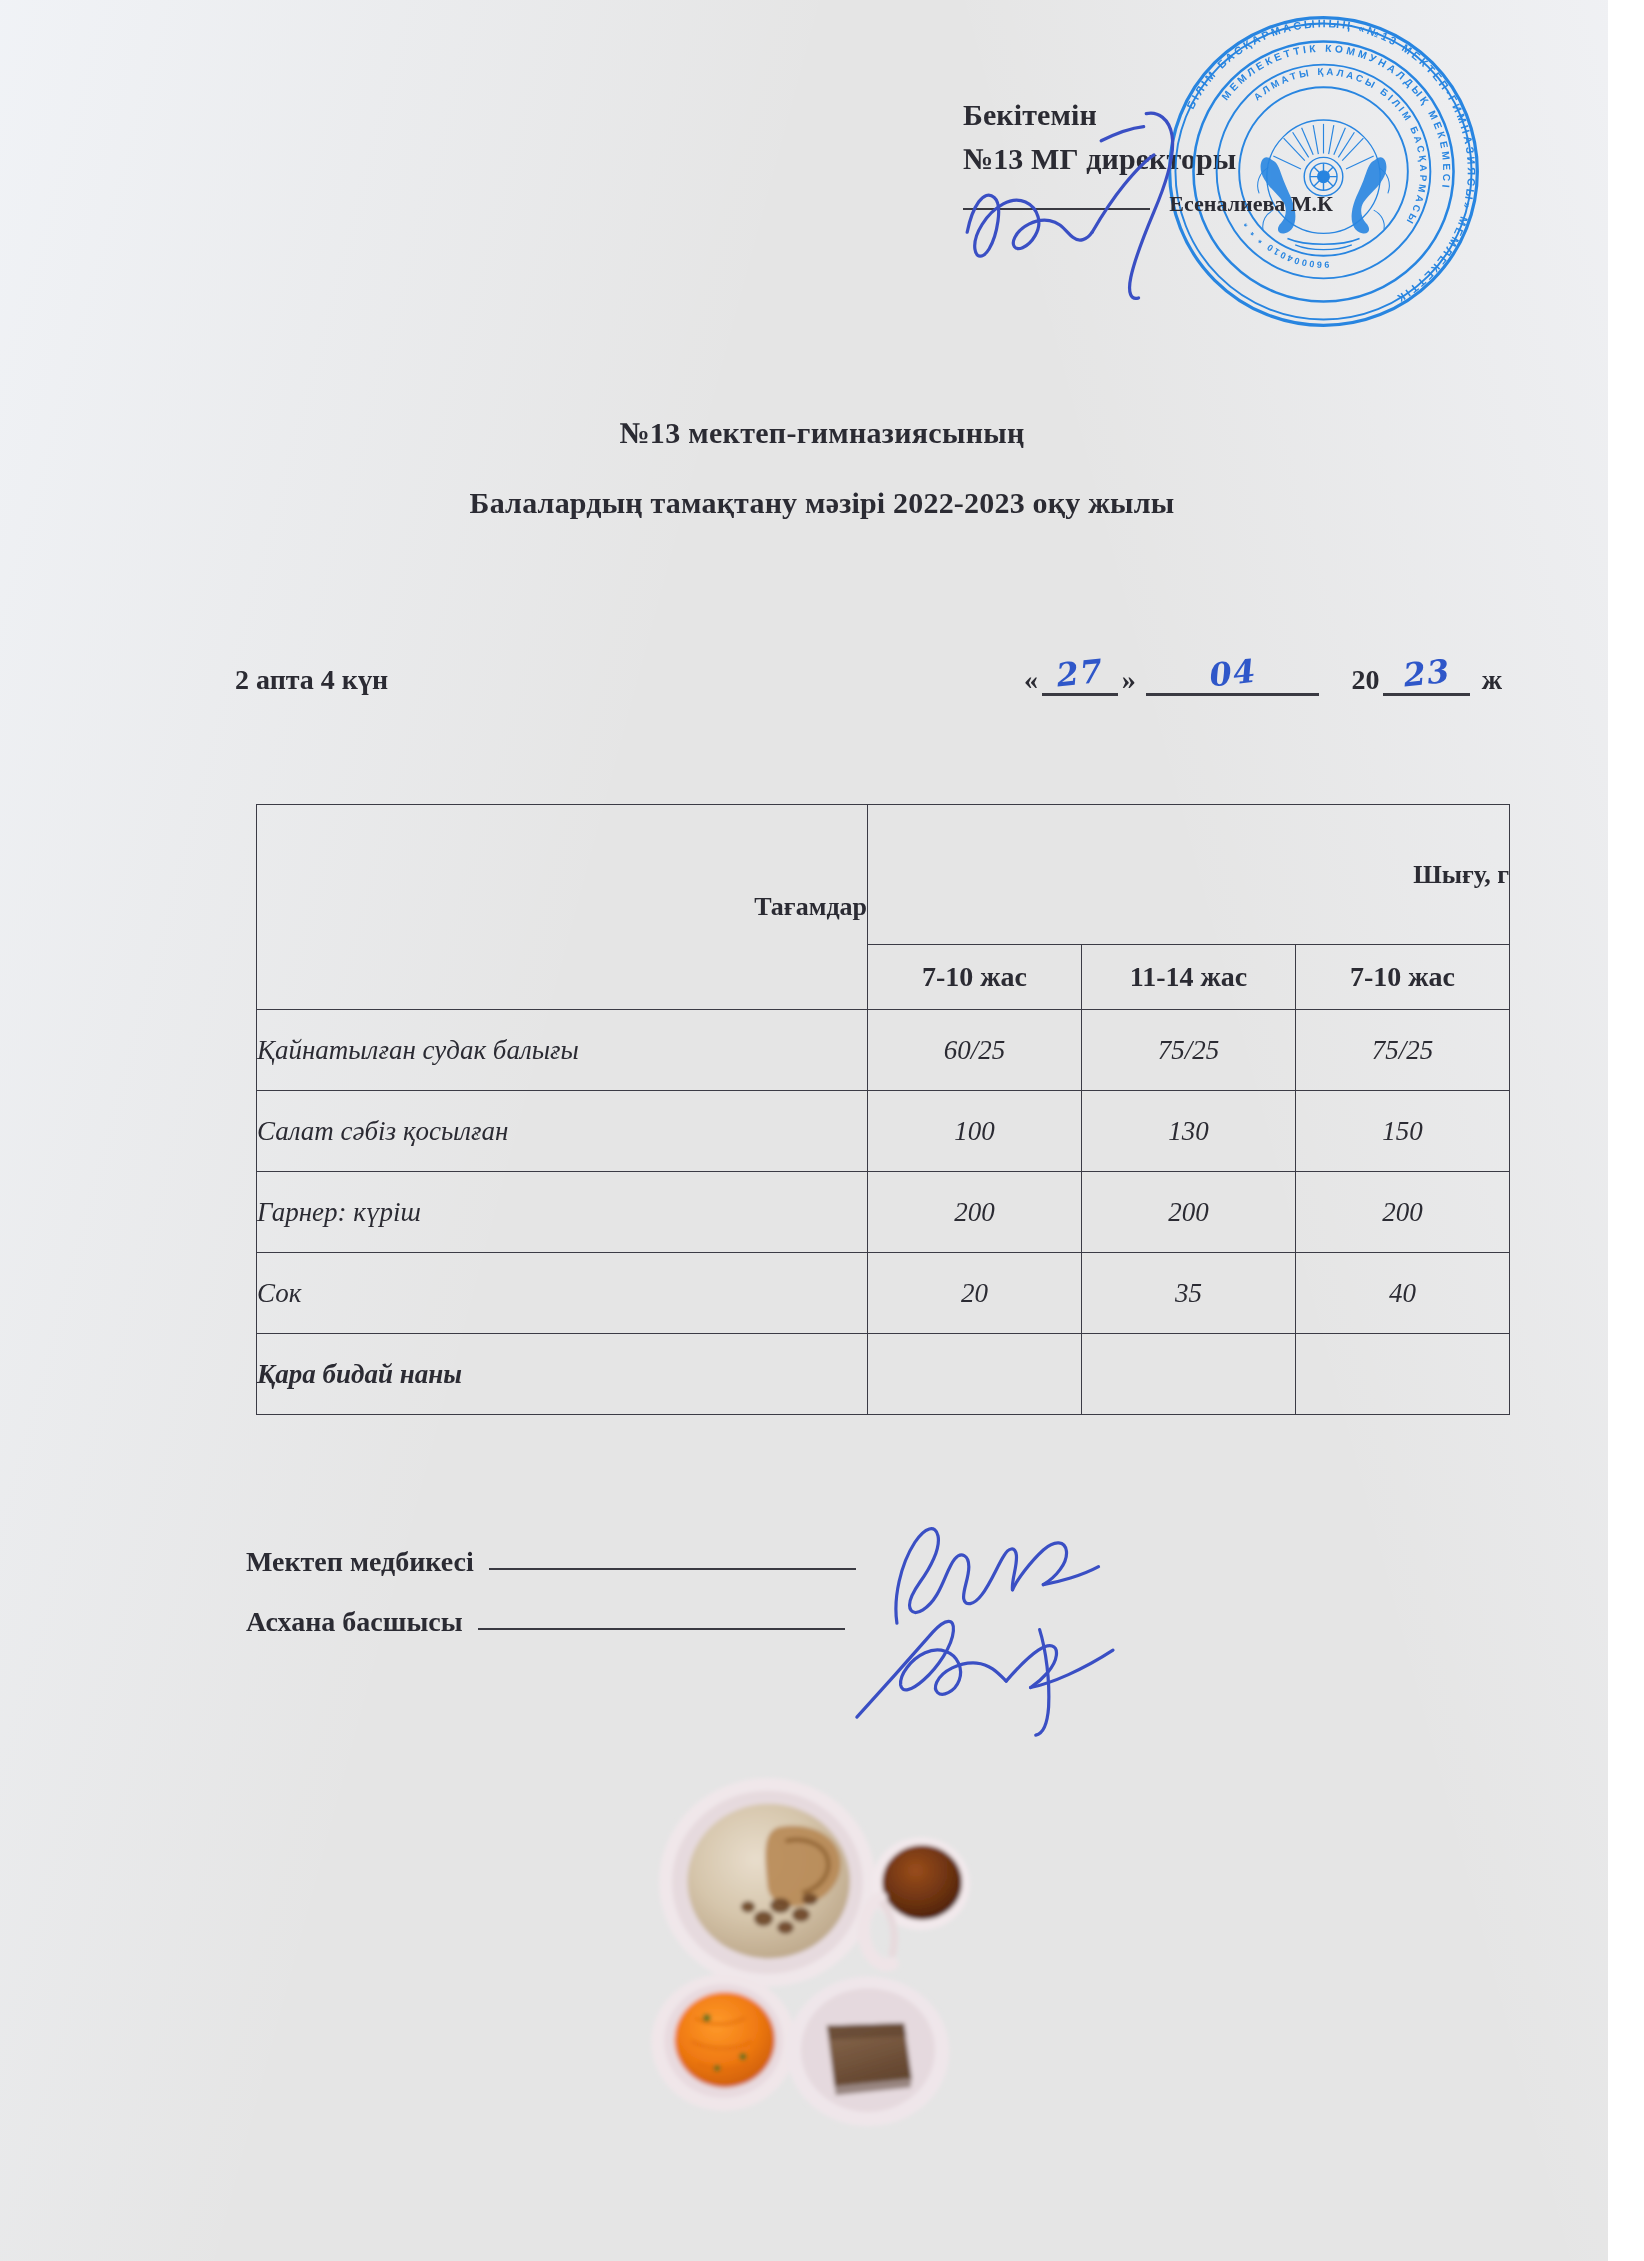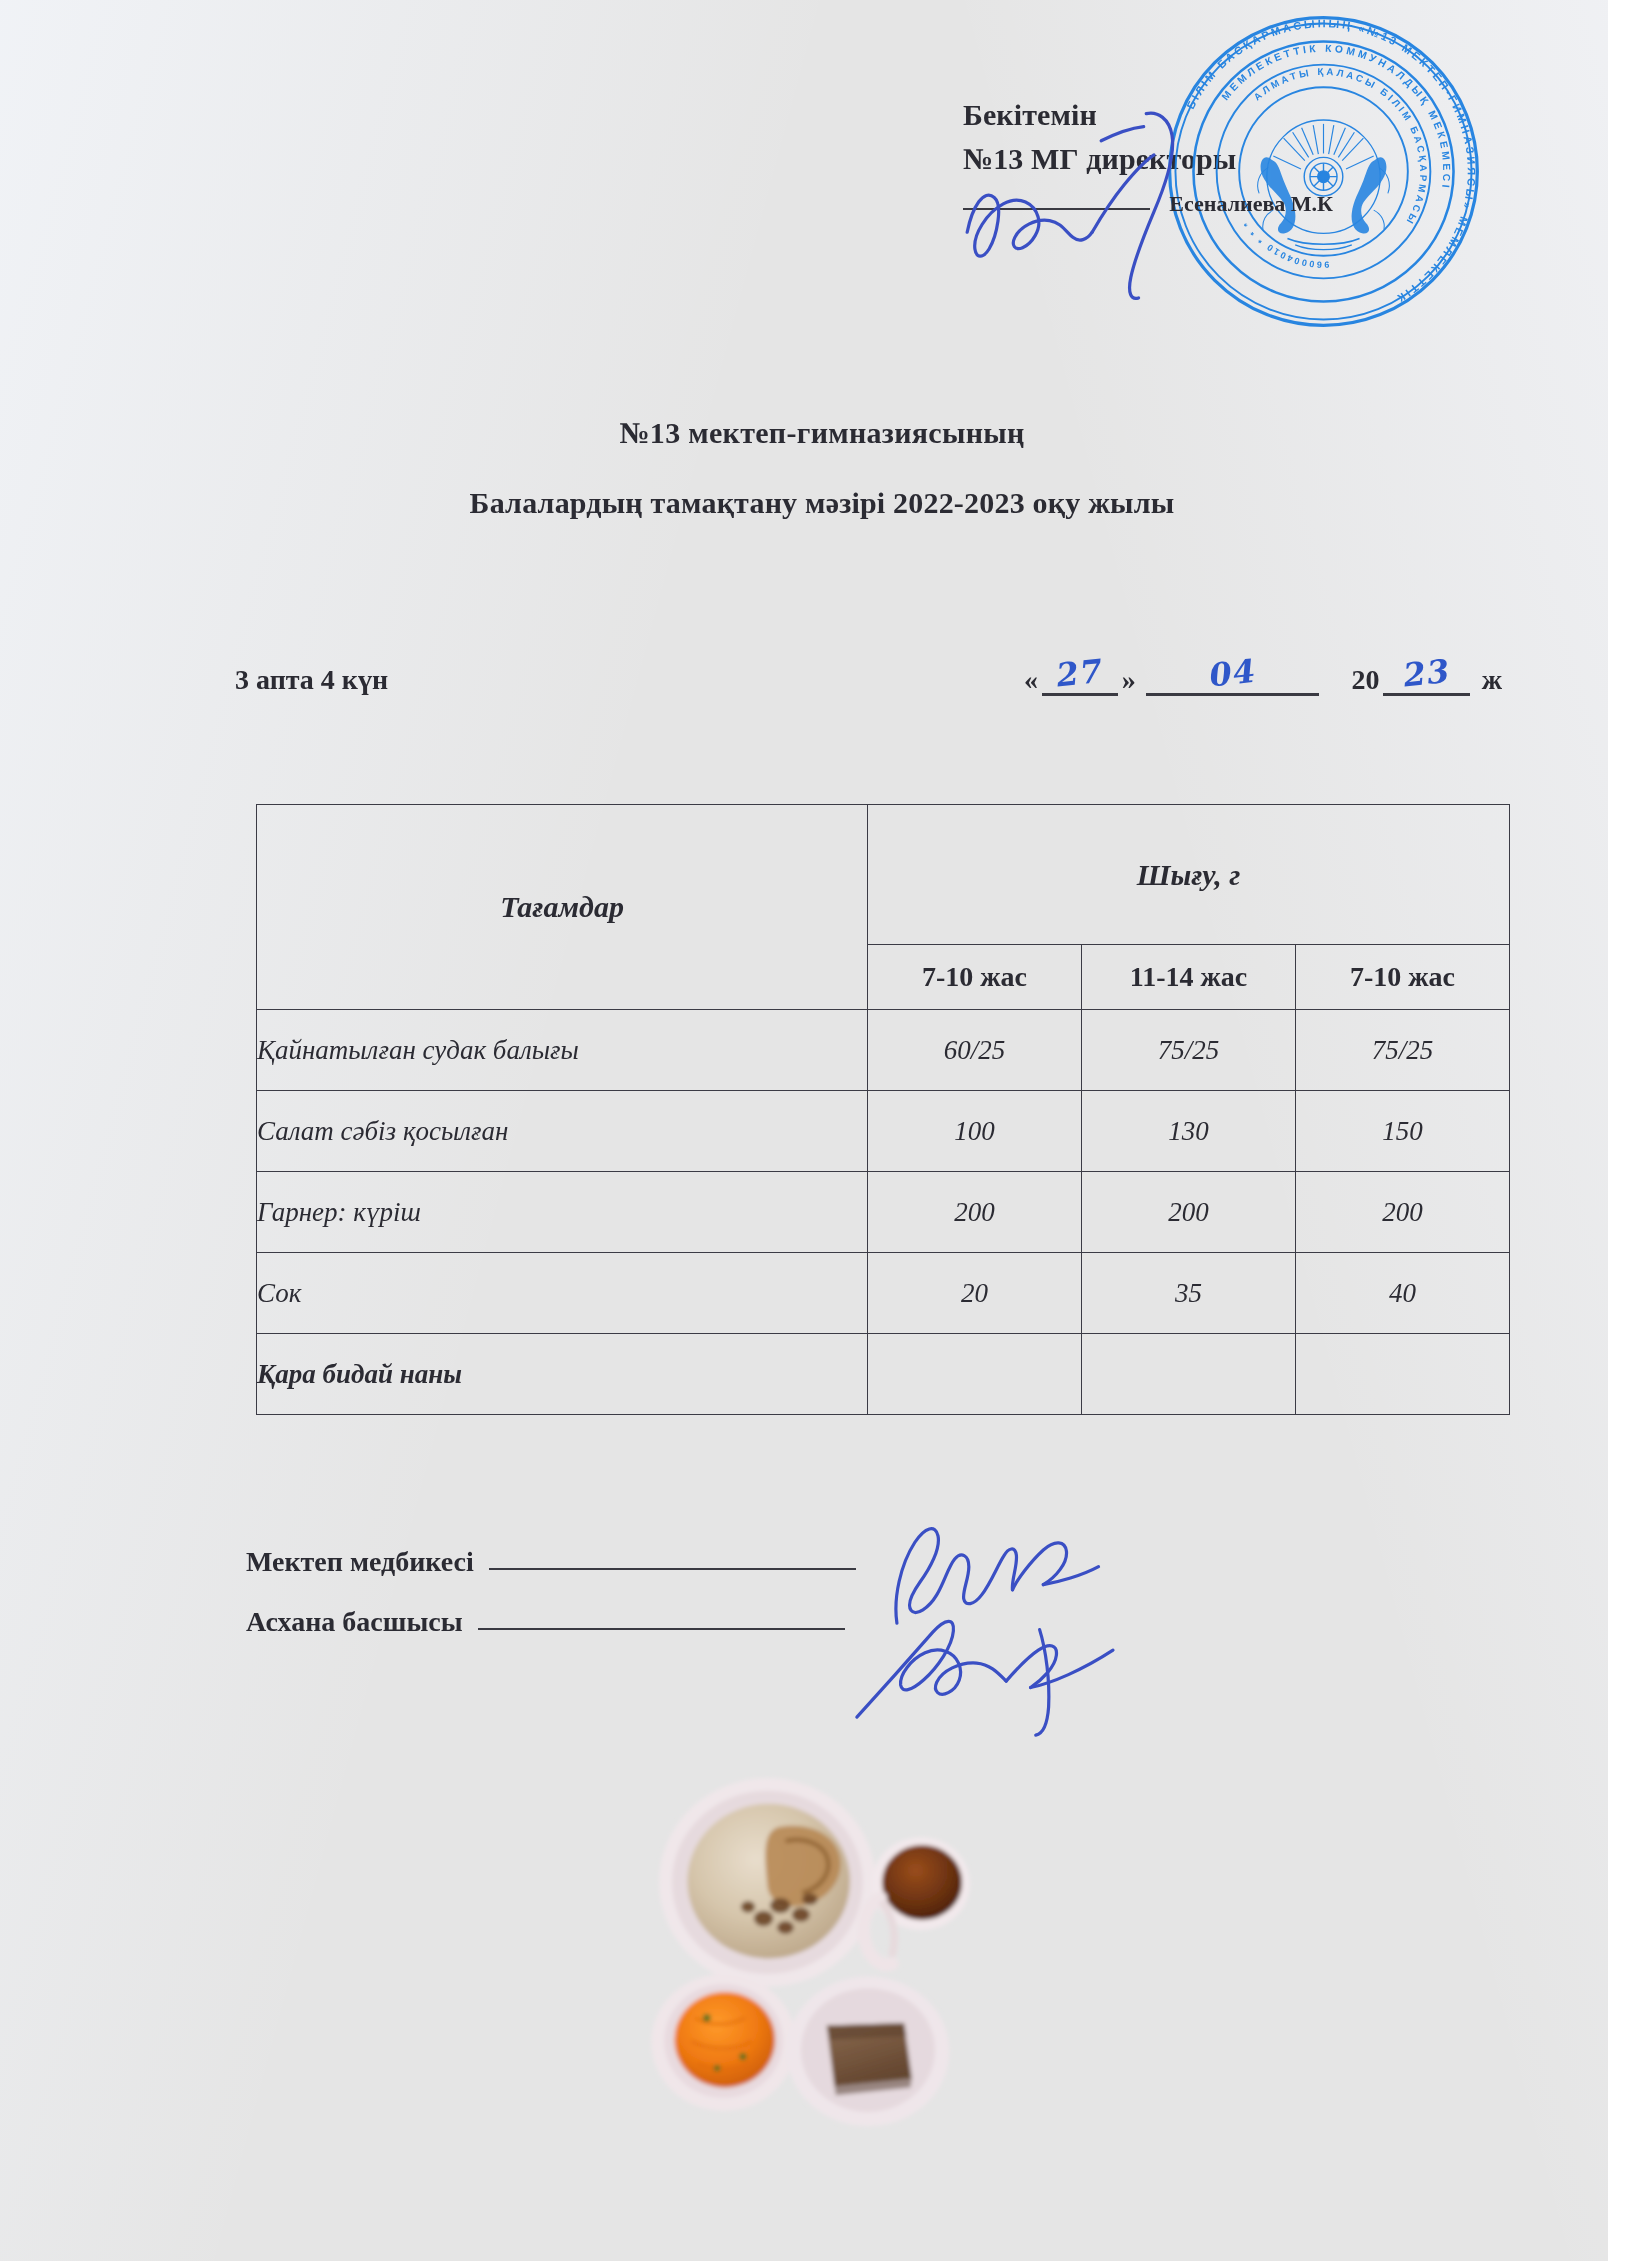--- a/index.html
+++ b/index.html
@@ -170,24 +170,23 @@
     border-collapse: collapse;
     table-layout: fixed;
   }
   .menu-table td, .menu-table th {
     border: 1.9px solid #3b3b45;
     padding: 0;
     vertical-align: middle;
   }
   .th-main {
     font-weight: bold;
-    font-size: 30px;
-    text-align: center;
+    font-size: 26px;
+    text-align: right;
     height: 139px;
-    font-style: italic;
   }
   .th-sub {
     font-weight: bold;
     font-size: 28px;
     text-align: center;
     height: 64px;
     white-space: nowrap;
   }
   .td-dish {
     font-style: italic;
@@ -348,21 +347,21 @@
       <path d="M-44,106 C-20,116 20,116 44,106" stroke="#1a7ee0" stroke-width="2" fill="none"></path>
     </g>
   </svg>
 
   <div class="title-block">
     <div class="doc-title">№13 мектеп-гимназиясының</div>
     <div class="doc-subtitle">Балалардың тамақтану мәзірі 2022-2023 оқу жылы</div>
   </div>
 
   <div class="meta-row">
-    <div class="week-day">3 апта 4  күн</div>
+    <div class="week-day">2 апта 4  күн</div>
     <div class="date-field">
       <span class="guil">«</span>
       <span class="blank day">
         <span class="hw">27</span>
       </span>
       <span class="guil">»</span>
       <span class="blank mon">
         <span class="hw">04</span>
       </span>
       <span class="twenty">20</span>

